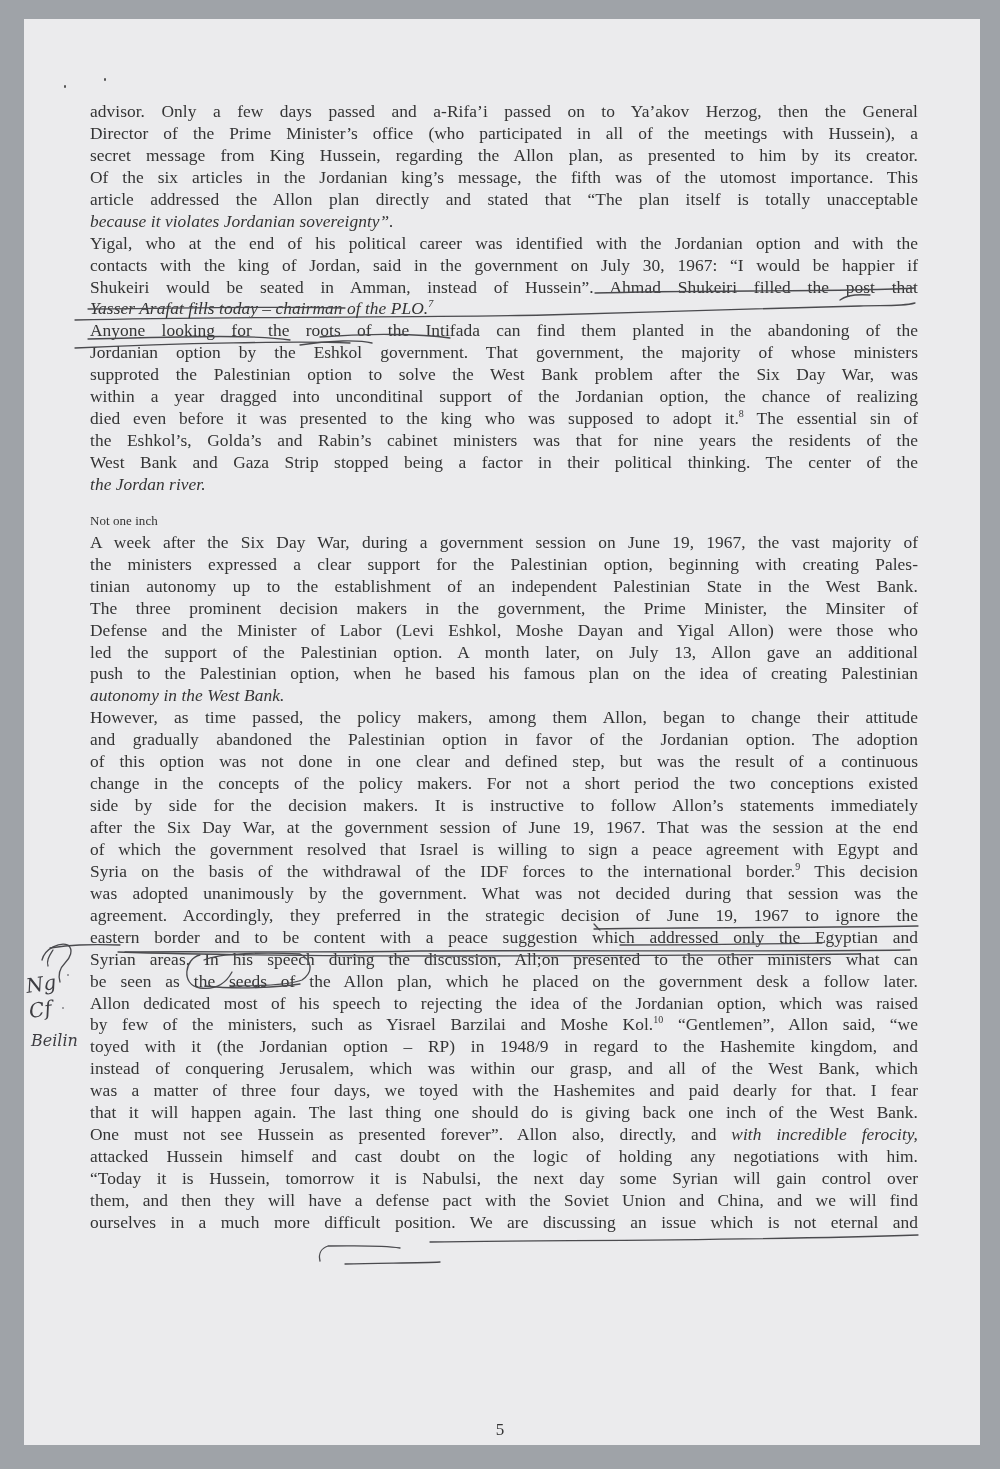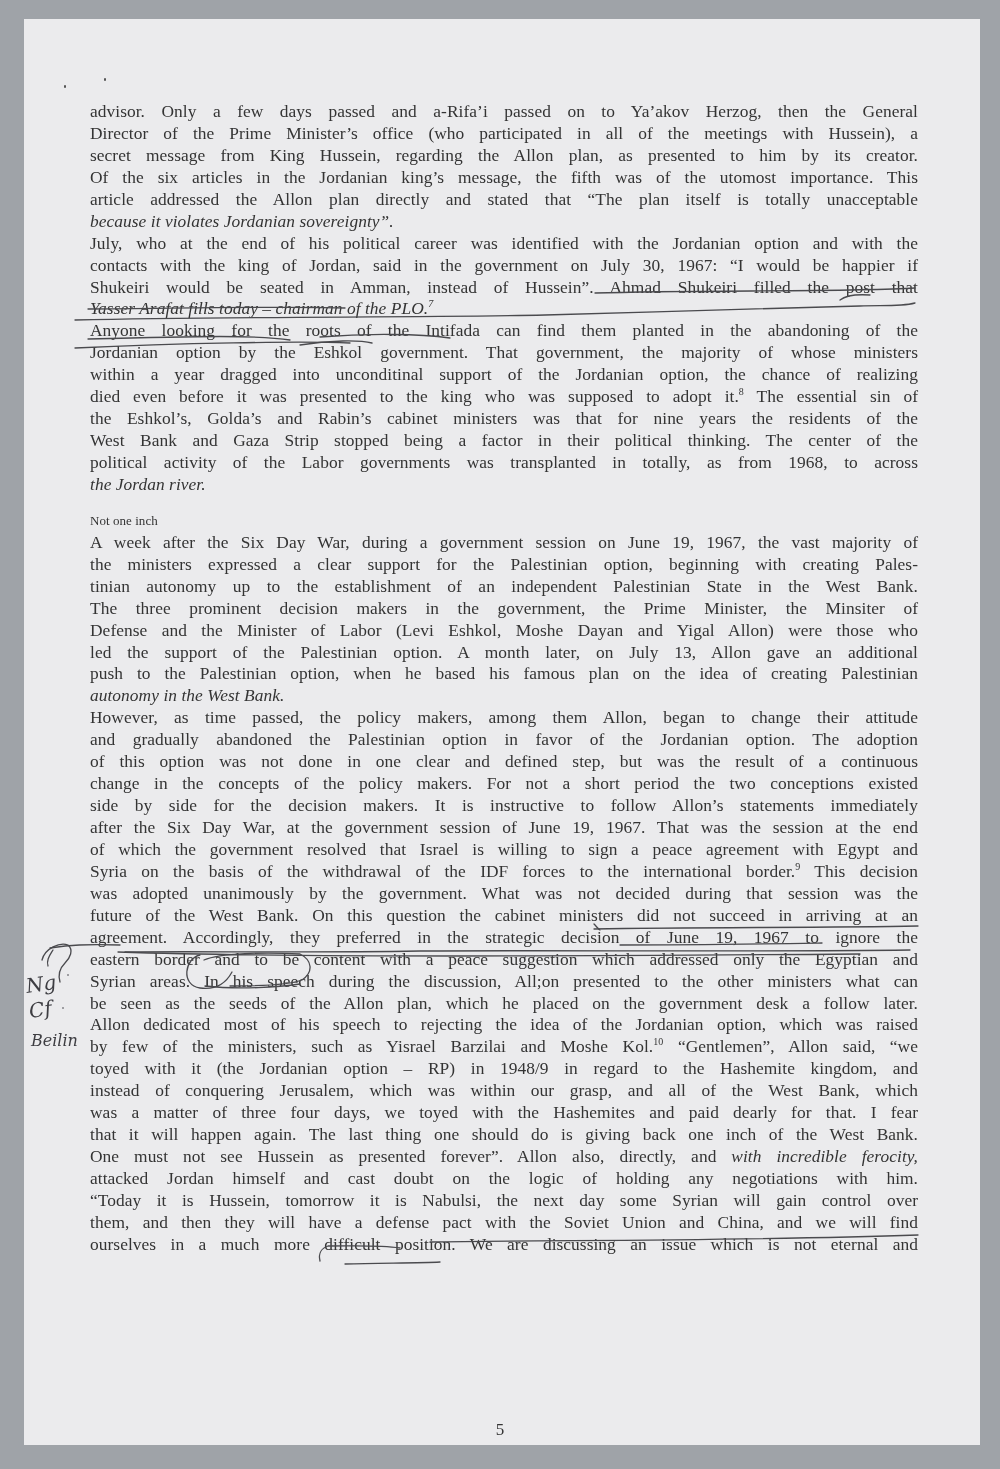--- a/index.html
+++ b/index.html
@@ -50,34 +50,34 @@
   <div>
     <span class="line">advisor. Only a few days passed and a-Rifa’i passed on to Ya’akov Herzog, then the General</span>
     <span class="line">Director of the Prime Minister’s office (who participated in all of the meetings with Hussein), a</span>
     <span class="line">secret message from King Hussein, regarding the Allon plan, as presented to him by its creator.</span>
     <span class="line">Of the six articles in the Jordanian king’s message, the fifth was of the utomost importance. This</span>
     <span class="line">article addressed the Allon plan directly and stated that “The plan itself is totally unacceptable</span>
     <span class="line last">because it violates Jordanian sovereignty”.</span>
   </div>
 
   <div>
-    <span class="line">July, who at the end of his political career was identified with the Jordanian option and with the</span>
+    <span class="line">Yigal, who at the end of his political career was identified with the Jordanian option and with the</span>
     <span class="line">contacts with the king of Jordan, said in the government on July 30, 1967: “I would be happier if</span>
     <span class="line">Shukeiri would be seated in Amman, instead of Hussein”. Ahmad Shukeiri filled the post that</span>
     <span class="line last"><span>Yasser Arafat fills today – chairman of the PLO.</span><sup>7</sup></span>
   </div>
 
   <div>
     <span class="line">Anyone looking for the roots of the Intifada can find them planted in the abandoning of the</span>
     <span class="line">Jordanian option by the Eshkol government. That government, the majority of whose ministers</span>
+    <span class="line">supproted the Palestinian option to solve the West Bank problem after the Six Day War, was</span>
     <span class="line">within a year dragged into unconditinal support of the Jordanian option, the chance of realizing</span>
     <span class="line"><span>died even before it was presented to the king who was supposed to adopt it.</span><sup>8</sup><span> The essential sin of</span></span>
     <span class="line">the Eshkol’s, Golda’s and Rabin’s cabinet ministers was that for nine years the residents of the</span>
     <span class="line">West Bank and Gaza Strip stopped being a factor in their political thinking. The center of the</span>
-    <span class="line">political activity of the Labor governments was transplanted in totally, as from 1968, to across</span>
     <span class="line last">the Jordan river.</span>
   </div>
 
   <span class="line heading">Not one inch</span>
 
   <div>
     <span class="line">A week after the Six Day War, during a government session on June 19, 1967, the vast majority of</span>
     <span class="line">the ministers expressed a clear support for the Palestinian option, beginning with creating Pales-</span>
     <span class="line">tinian autonomy up to the establishment of an independent Palestinian State in the West Bank.</span>
     <span class="line">The three prominent decision makers in the government, the Prime Minister, the Minsiter of</span>
@@ -90,33 +90,32 @@
   <div>
     <span class="line">However, as time passed, the policy makers, among them Allon, began to change their attitude</span>
     <span class="line">and gradually abandoned the Palestinian option in favor of the Jordanian option. The adoption</span>
     <span class="line">of this option was not done in one clear and defined step, but was the result of a continuous</span>
     <span class="line">change in the concepts of the policy makers. For not a short period the two conceptions existed</span>
     <span class="line">side by side for the decision makers. It is instructive to follow Allon’s statements immediately</span>
     <span class="line">after the Six Day War, at the government session of June 19, 1967. That was the session at the end</span>
     <span class="line">of which the government resolved that Israel is willing to sign a peace agreement with Egypt and</span>
     <span class="line"><span>Syria on the basis of the withdrawal of the IDF forces to the international border.</span><sup>9</sup><span> This decision</span></span>
     <span class="line">was adopted unanimously by the government. What was not decided during that session was the</span>
-    <span class="line">future of the West Bank. On this question the cabinet ministers did not succeed in arriving at an</span>
     <span class="line">agreement. Accordingly, they preferred in the strategic decision of June 19, 1967 to ignore the</span>
     <span class="line">eastern border and to be content with a peace suggestion which addressed only the Egyptian and</span>
     <span class="line">Syrian areas. In his speech during the discussion, All;on presented to the other ministers what can</span>
     <span class="line">be seen as the seeds of the Allon plan, which he placed on the government desk a follow later.</span>
     <span class="line">Allon dedicated most of his speech to rejecting the idea of the Jordanian option, which was raised</span>
     <span class="line"><span>by few of the ministers, such as Yisrael Barzilai and Moshe Kol.</span><sup>10</sup><span> “Gentlemen”, Allon said, “we</span></span>
     <span class="line">toyed with it (the Jordanian option – RP) in 1948/9 in regard to the Hashemite kingdom, and</span>
     <span class="line">instead of conquering Jerusalem, which was within our grasp, and all of the West Bank, which</span>
     <span class="line">was a matter of three four days, we toyed with the Hashemites and paid dearly for that. I fear</span>
     <span class="line">that it will happen again. The last thing one should do is giving back one inch of the West Bank.</span>
     <span class="line"><span>One must not see Hussein as presented forever”. Allon also, directly, and </span><em>with incredible ferocity,</em></span>
-    <span class="line">attacked Jordan himself and cast doubt on the logic of holding any negotiations with him.</span>
+    <span class="line">attacked Hussein himself and cast doubt on the logic of holding any negotiations with him.</span>
     <span class="line">“Today it is Hussein, tomorrow it is Nabulsi, the next day some Syrian will gain control over</span>
     <span class="line">them, and then they will have a defense pact with the Soviet Union and China, and we will find</span>
     <span class="line">ourselves in a much more difficult position. We are discussing an issue which is not eternal and</span>
   </div>
 </div>
 
 <div class="page-num">5</div>
 
 <svg class="annot" viewBox="0 0 1000 1469" xmlns="http://www.w3.org/2000/svg">
   <g fill="none" stroke="#4a4a4e" stroke-width="1.3" stroke-linecap="round">

